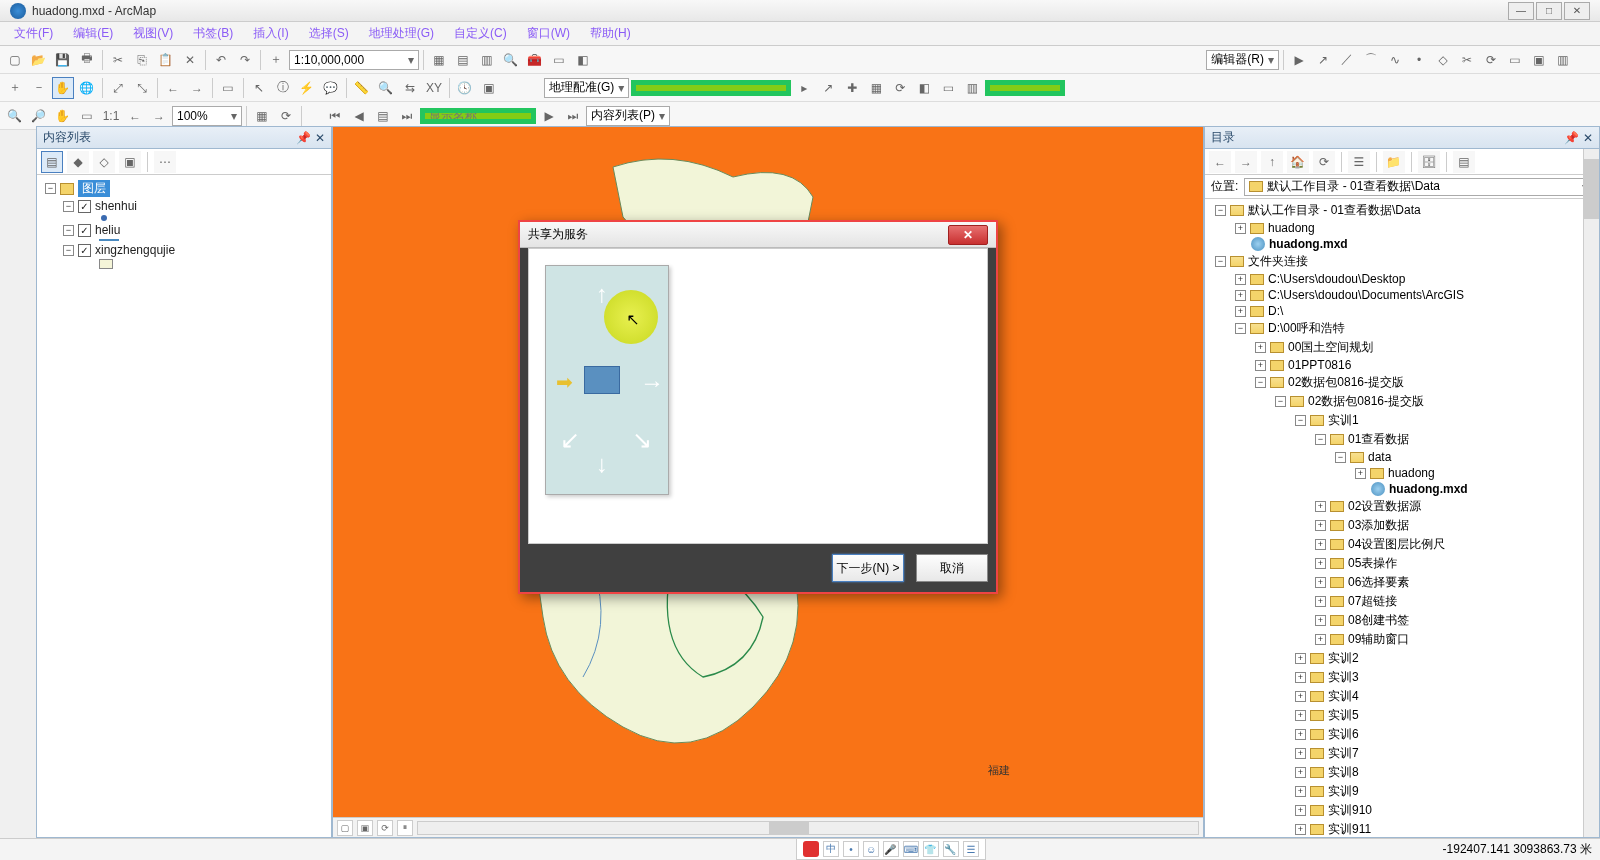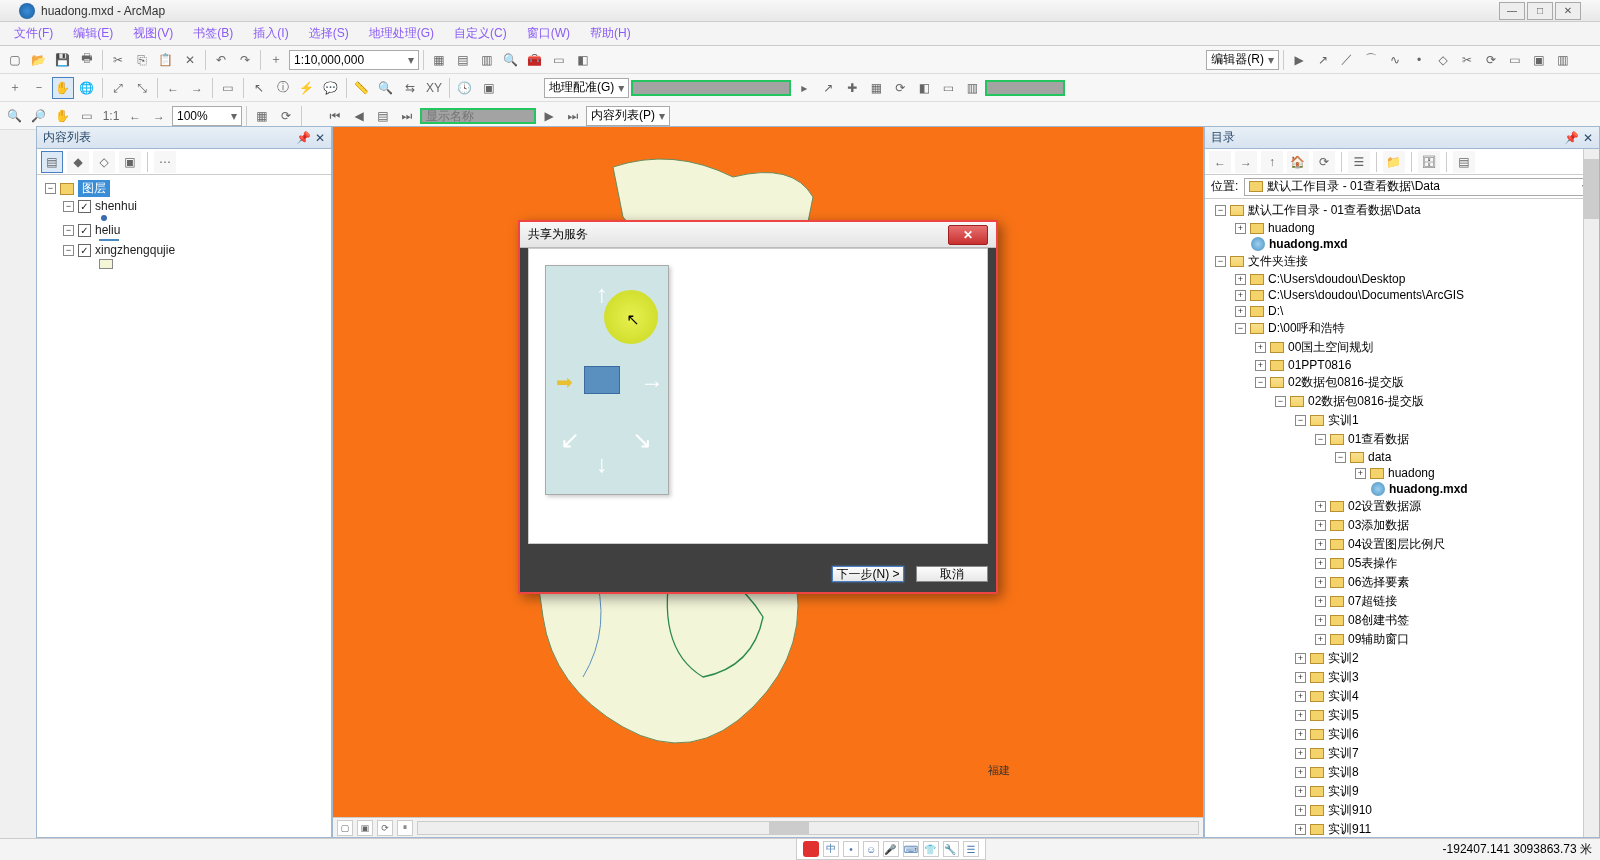--- a/index.html
+++ b/index.html
@@ -1,37 +1,37 @@
 <!DOCTYPE html>
 <html><head>
 <meta charset="utf-8">
 <style>
 * { box-sizing: border-box; margin: 0; padding: 0; font-family: "Microsoft YaHei", Tahoma, sans-serif; font-size: 12px; }
 body { background: #f0f0f0; width: 1600px; height: 860px; overflow: hidden; position: relative; }
 
 
-.titlebar { height: 22px; background: linear-gradient(#f8f8f8,#e8e8e8); border-bottom: 1px solid #ccc; display: flex; align-items: center; padding: 0 19px; }
+.titlebar { height: 22px; background: linear-gradient(#f8f8f8,#e8e8e8); border-bottom: 1px solid #ccc; display: flex; align-items: center; padding: 0 10px; }
 .titlebar .app-icon { width: 16px; height: 16px; background: radial-gradient(circle,#3a8ed8,#1a5a9a); border-radius: 50%; margin-right: 6px; }
 .titlebar .title-text { flex: 1; color: #333; }
 .titlebar .win-btns { display: flex; gap: 2px; }
 .titlebar .win-btn { width: 26px; height: 18px; border: 1px solid #aaa; background: #eee; display: flex; align-items: center; justify-content: center; font-size: 10px; color: #555; }
 
 
 .menubar { height: 24px; background: #f4f4f4; border-bottom: 1px solid #ccc; display: flex; align-items: center; padding: 0 6px; gap: 4px; }
 .menubar .menu-item { padding: 2px 8px; color: #8b5cf6; cursor: default; }
 
 
 .toolbar-row { height: 28px; background: #f7f7f7; border-bottom: 1px solid #ddd; display: flex; align-items: center; padding: 0 4px; gap: 2px; }
 .tool-btn { width: 22px; height: 22px; border: 1px solid transparent; background: #f7f7f7; display: flex; align-items: center; justify-content: center; font-size: 12px; color: #666; }
 .tool-sep { width: 1px; height: 20px; background: #ccc; margin: 0 2px; }
 .scale-combo { width: 130px; height: 20px; border: 1px solid #aaa; background: #fff; padding: 0 4px; display: flex; align-items: center; justify-content: space-between; }
 .scale-combo::after { content: "▾"; color: #666; }
 .toolbar-label-combo { height: 20px; border: 1px solid #aaa; background: #fff; display: flex; align-items: center; padding: 0 4px; }
 .toolbar-label-combo::after { content: "▾"; color: #666; margin-left: 4px; }
-.text-input { height: 16px; border: 2px solid #22c55e; background: #a3a3a3; padding: 0 4px; }
+.text-input { height: 16px; border: 5px solid #22c55e; background: #84cc16; padding: 0 4px; }
 .grow { flex: 1; }
 
 
 .main { position: absolute; top: 126px; left: 0; right: 0; bottom: 22px; display: flex; margin-left: 36px; }
 
 
 .toc { width: 296px; background: #fff; border: 1px solid #9fb8d0; display: flex; flex-direction: column; }
 .panel-header { height: 22px; background: linear-gradient(#e8eff7,#d8e4f0); border-bottom: 1px solid #9fb8d0; display: flex; align-items: center; padding: 0 6px; justify-content: space-between; }
 .panel-header .panel-title { color: #2a4a6a; }
 .panel-header .panel-controls { display: flex; gap: 4px; color: #2a4a6a; }
@@ -84,21 +84,21 @@
 .dialog-illustration { width: 124px; height: 230px; background: #cfe4e4; border: 1px solid #aaa; box-shadow: 2px 2px 4px rgba(0,0,0,0.2); position: relative; }
 .illus-arrow { position: absolute; font-size: 24px; color: #fff; }
 .illus-center { position: absolute; left: 38px; top: 100px; width: 36px; height: 28px; background: #5a90c0; border: 1px solid #3a6aa0; }
 .illus-yellow { position: absolute; left: 10px; top: 104px; color: #e8c030; font-size: 20px; }
 .dialog-options { flex: 1; display: flex; flex-direction: column; gap: 12px; padding-top: 44px; }
 .radio-row { display: flex; align-items: center; gap: 6px; }
 .radio { width: 12px; height: 12px; border: 1px solid #666; border-radius: 50%; background: #fff; display: flex; align-items: center; justify-content: center; }
 .radio.checked::after { content: ""; width: 6px; height: 6px; background: #3a6ab0; border-radius: 50%; }
 .about-link { color: #2a5ab0; text-decoration: underline; margin-top: 80px; }
 .dialog-footer { position: absolute; left: 8px; right: 8px; bottom: 10px; display: flex; justify-content: flex-end; gap: 12px; }
-.dlg-btn { width: 72px; height: 16px; border: 1px solid #888; background: linear-gradient(#fdfdfd,#e8e8e8); display: flex; align-items: center; justify-content: center; }
+.dlg-btn { width: 72px; height: 28px; border: 1px solid #888; background: linear-gradient(#fdfdfd,#e8e8e8); display: flex; align-items: center; justify-content: center; }
 .dlg-btn.primary { border: 1px solid #4a80c0; box-shadow: 0 0 2px #4a80c0; }
 
 
 .cursor-highlight { position: absolute; left: 604px; top: 290px; width: 54px; height: 54px; background: radial-gradient(circle,#e8f050,#c8d820); border-radius: 50%; z-index: 200; display: flex; align-items: center; justify-content: center; }
 .cursor-arrow { font-size: 16px; color: #000; transform: translate(2px,2px); }
 
 
 .ime-bar { position: absolute; left: 796px; bottom: 0; height: 22px; display: flex; align-items: center; gap: 4px; background: #fff; border: 1px solid #ccc; padding: 0 6px; z-index: 50; }
 .ime-icon { width: 16px; height: 16px; background: #e03030; border-radius: 3px; }
 .ime-item { width: 16px; height: 16px; border: 1px solid #ccc; display: flex; align-items: center; justify-content: center; font-size: 10px; color: #4a7ab0; }

